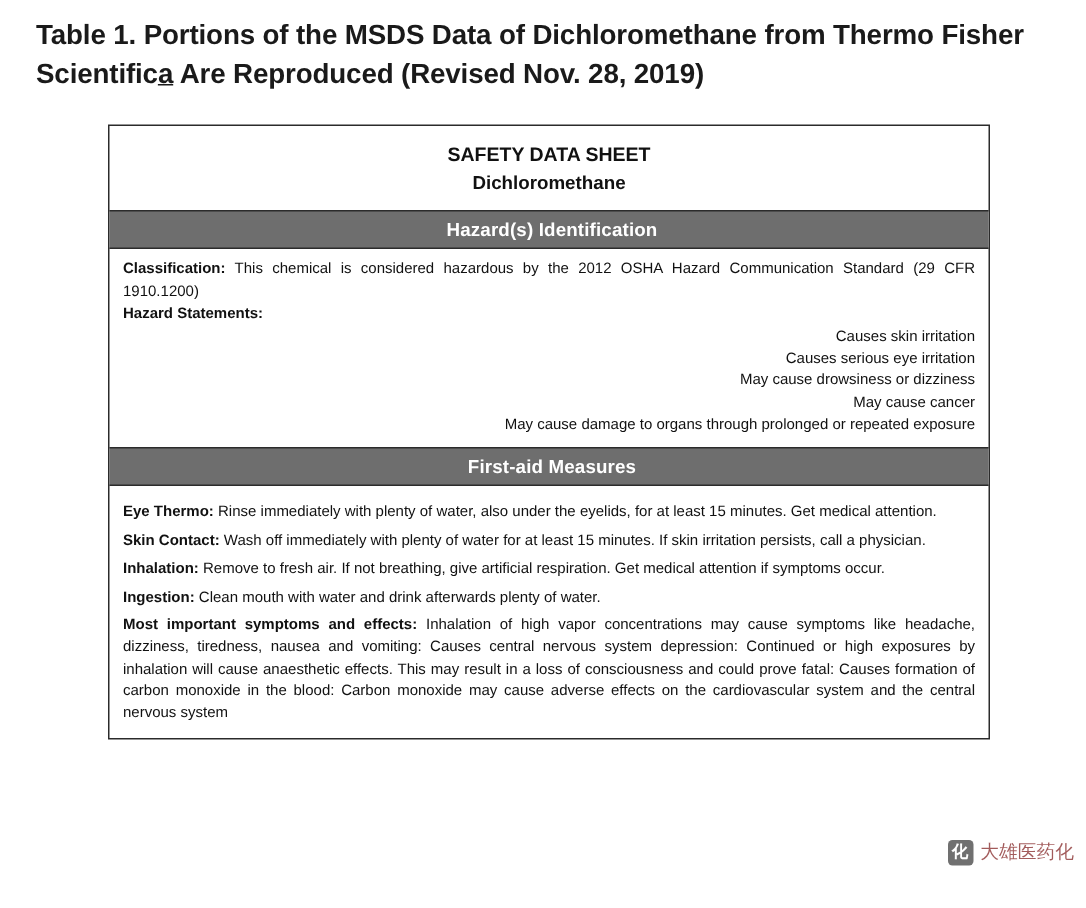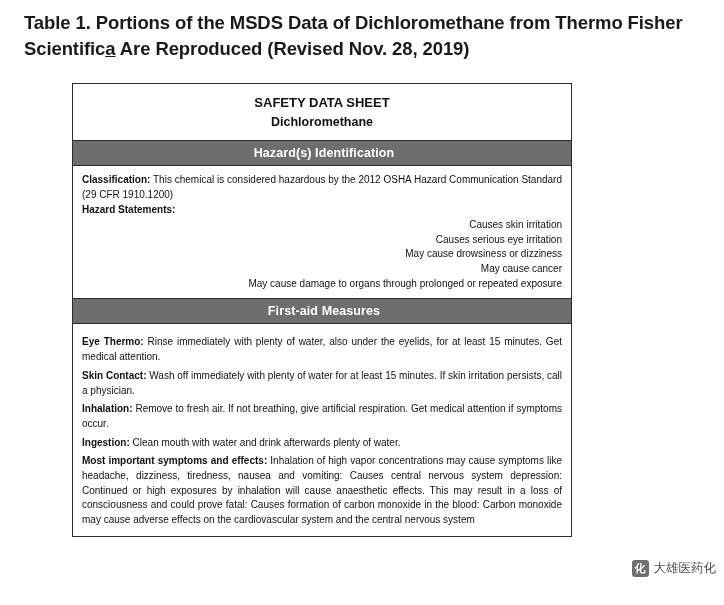--- a/index.html
+++ b/index.html
@@ -36,21 +36,21 @@
   }
   .caption .sup {
     text-decoration: underline;
     font-weight: bold;
   }
 
   .table-wrap {
     position: absolute;
     left: 72px;
     top: 83px;
-    width: 500px;
+    width: 588px;
     border: 1.5px solid #2b2b2b;
     box-sizing: border-box;
     background: #ffffff;
   }
 
   .sds-title {
     text-align: center;
     padding: 10px 6px 9px 6px;
     font-size: 13px;
     font-weight: bold;
@@ -115,21 +115,21 @@
     background: #3a3a3a;
     border-radius: 3px;
     color: #ffffff;
     font-size: 11px;
     line-height: 17px;
     text-align: center;
     font-weight: bold;
   }
   .wm-text {
     font-size: 12.5px;
-    color: #000000;
+    color: #7f1d1d;
     font-family: "DejaVu Sans", sans-serif;
   }
 </style>
 </head>
 <body>
 
 <div class="page">
 
   <div class="caption">
     <span>Table 1. Portions of the MSDS Data of Dichloromethane from Thermo Fisher Scientific</span><span class="sup">a</span><span> Are Reproduced (Revised Nov. 28, 2019)</span>

